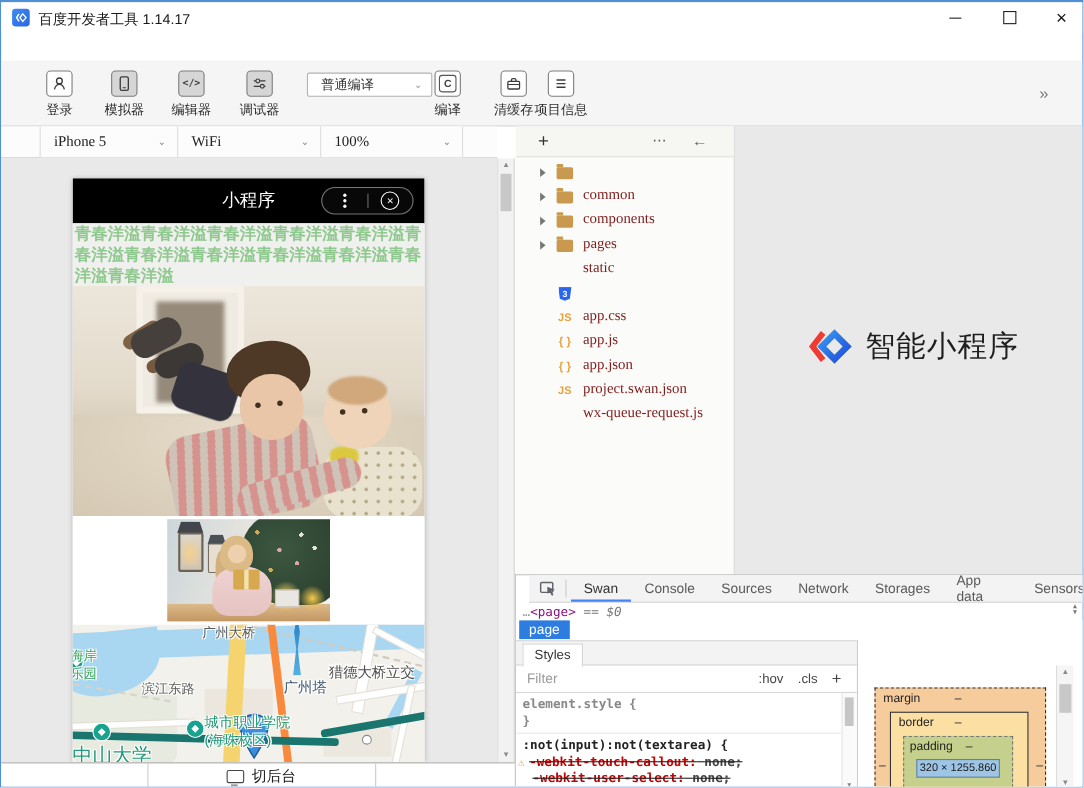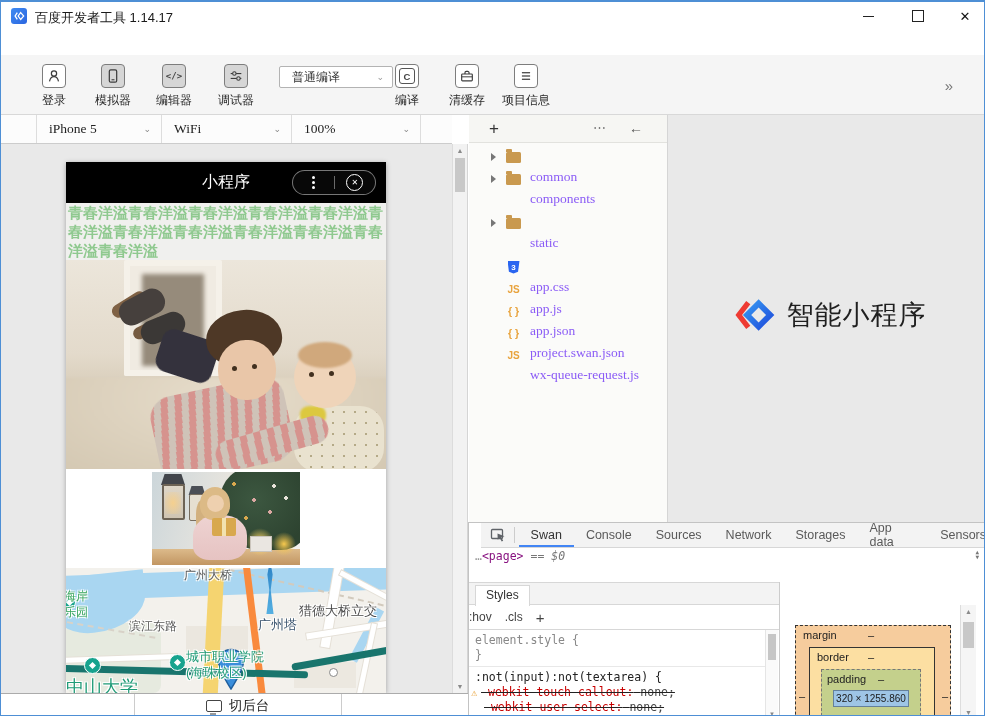--- a/index.html
+++ b/index.html
@@ -128,21 +128,21 @@
   .filepanel{left:468px;top:113px;width:199px;height:407px;background:#fbfbf9;border-right:1px solid #d5d5d5;box-sizing:border-box;}
   .filehead{position:absolute;left:0;top:0;width:100%;height:28px;background:#f6f6f3;border-bottom:1px solid #e2e2de;box-sizing:border-box;}
   .filehead .plus{position:absolute;left:20px;top:4px;font-size:17px;color:#333;}
   .filehead .more{position:absolute;left:124px;top:5px;font-size:13px;color:#555;letter-spacing:1px;}
   .filehead .back{position:absolute;left:160px;top:5px;font-size:14px;color:#555;}
   .frow{position:absolute;left:0;width:100%;height:22px;display:flex;align-items:center;}
   .frow .caret{width:0;height:0;border-left:5px solid #777;border-top:4px solid transparent;border-bottom:4px solid transparent;margin-left:22px;}
   .frow .caret.none{border:0;width:5px;}
   .folder{width:15px;height:11px;background:#c9994f;border-radius:1.5px;position:relative;margin-left:10px;}
   .folder:before{content:"";position:absolute;left:0;top:-2.5px;width:6px;height:3px;background:#c9994f;border-radius:1px 1px 0 0;}
-  .fname{font-family:"Liberation Serif",serif;font-size:13.5px;color:#8b5cf6;margin-left:9px;margin-top:40px;}
+  .fname{font-family:"Liberation Serif",serif;font-size:13.5px;color:#7f1d1d;margin-left:9px;margin-top:40px;}
   .badge{margin-left:10px;width:15px;text-align:center;flex:0 0 15px;}
   .css3{width:12px;height:13px;margin:0 auto;background:#2a65f0;clip-path:polygon(0 0,100% 0,88% 86%,50% 100%,12% 86%);color:#fff;font-size:8px;font-weight:bold;display:flex;align-items:center;justify-content:center;}
   .jsb{color:#e8a33d;font-weight:bold;font-size:10px;font-family:"Liberation Sans",sans-serif;}
   .brc{color:#e8a33d;font-weight:bold;font-size:10.5px;}
   
   .preview{left:667px;top:113px;width:318px;height:407px;background:#e9e9e9;}
   .brandrow{position:absolute;left:0;top:180px;width:100%;display:flex;align-items:center;justify-content:center;gap:11px;}
   .brandtext{font-size:27px;color:#1f1f1f;letter-spacing:1px;}
   
   .devtools{left:467px;top:520px;width:518px;height:196px;background:#fff;border-left:1px solid #c3c3c3;border-top:1px solid #c3c3c3;box-sizing:border-box;}
@@ -159,21 +159,21 @@
   .crumbrow{position:absolute;left:0;top:41px;width:100%;height:18px;background:#fff;}
   .crumb{position:absolute;left:3px;top:0;background:#2d7ce0;color:#fff;font-size:12.5px;padding:1px 9px 2px;}
   .stylecol{position:absolute;left:0;top:59px;width:310px;height:137px;}
   .styletabrow{position:absolute;left:0;top:0;width:100%;height:23px;background:#f3f3f3;border-top:1px solid #d7d7d7;border-bottom:1px solid #d7d7d7;box-sizing:border-box;}
   .styletab{position:absolute;left:6px;top:2px;background:#fff;border:1px solid #d7d7d7;border-bottom:none;padding:2px 10px 4px;font-size:12px;color:#333;}
   .filterrow{position:absolute;left:0;top:23px;width:100%;height:25px;border-bottom:1px solid #d7d7d7;box-sizing:border-box;display:flex;align-items:center;}
   .filterrow .flt{color:#9a9a9a;font-size:12.5px;margin-left:10px;flex:1;}
   .filterrow .tog{font-size:12px;color:#444;margin-right:13px;}
   .filterrow .plus{font-size:15px;color:#444;margin-right:14px;}
   .codearea{position:absolute;left:0;top:48px;width:296px;height:89px;font-family:"DejaVu Sans Mono",monospace;font-size:11.5px;color:#222;}
-  .cl{position:absolute;left:6px;white-space:nowrap;}
+  .cl{position:absolute;left:6px;white-space:nowrap;font-weight:bold;}
   .gray{color:#888;}
   .sep{position:absolute;left:0;top:36px;width:100%;border-top:1px solid #e8e8e8;}
   .strike{text-decoration:line-through;}
   .prop{color:#c80000;}
   .val{color:#444;}
   .warn{color:#e9a33b;font-size:10px;margin-right:4px;}
   .stylescroll{position:absolute;left:296px;top:48px;width:13px;height:89px;background:#fafafa;border-left:1px solid #e5e5e5;box-sizing:border-box;}
   .stylescroll .thumb{position:absolute;left:2px;top:4px;width:8px;height:26px;background:#c6c6c6;}
   .stylescroll .arr{position:absolute;left:0;width:100%;text-align:center;font-size:6px;color:#888;}
   .rightcol{position:absolute;left:310px;top:59px;width:208px;height:137px;border-left:1px solid #ccc;box-sizing:border-box;background:#fff;overflow:hidden;}
@@ -263,21 +263,21 @@
     <div class="tbtn" style="left:437px">
       <div class="tbox">
         <svg width="18" height="18" viewBox="0 0 22 22">
             <rect x="4.5" y="8.5" width="13" height="8.5" rx="1" fill="none" stroke="#3c3c3c" stroke-width="1.4"></rect>
             <path d="M8.5 8.5 V7 a1.6 1.6 0 0 1 1.6 -1.6 h1.8 a1.6 1.6 0 0 1 1.6 1.6 V8.5" fill="none" stroke="#3c3c3c" stroke-width="1.4"></path>
             <line x1="4.5" y1="12" x2="17.5" y2="12" stroke="#3c3c3c" stroke-width="1.2"></line>
           </svg>
       </div>
       <div class="tlabel">清缓存</div>
     </div>
-    <div class="tbtn" style="left:496px">
+    <div class="tbtn" style="left:480px">
       <div class="tbox">
         <svg width="18" height="18" viewBox="0 0 22 22">
             <line x1="6" y1="7" x2="16" y2="7" stroke="#3c3c3c" stroke-width="1.5"></line>
             <line x1="6" y1="11" x2="16" y2="11" stroke="#3c3c3c" stroke-width="1.5"></line>
             <line x1="6" y1="15" x2="16" y2="15" stroke="#3c3c3c" stroke-width="1.5"></line>
           </svg>
       </div>
       <div class="tlabel">项目信息</div>
     </div>
     <div class="abs overflow">»</div>
@@ -429,20 +429,25 @@
     <div class="frow" style="top:31px">
         <span class="caret"></span>
         <span class="folder"></span>
         <span class="fname">common</span>
       </div>
     <div class="frow" style="top:53px">
         <span class="caret"></span>
         <span class="folder"></span>
         <span class="fname">components</span>
       </div>
+    <div class="frow" style="top:75px">
+        <span class="caret"></span>
+        <span class="folder"></span>
+        <span class="fname">pages</span>
+      </div>
     <div class="frow" style="top:97px">
         <span class="caret"></span>
         <span class="folder"></span>
         <span class="fname">static</span>
       </div>
     <div class="frow" style="top:141px">
         <span class="caret none"></span>
         <span class="badge">
           <span class="css3">3</span>
         </span>
@@ -505,26 +510,30 @@
     </div>
     <div class="domrow">
       <span class="dots">…</span>
       <span class="tag">&lt;page&gt;</span>
       <span class="eq">== $0</span>
       <span class="udglyph">
           <span>▲</span>
           <span>▼</span>
         </span>
     </div>
+    <div class="crumbrow">
+      <span class="crumb">page</span>
+    </div>
 
     <div class="stylecol">
       <div class="styletabrow">
         <span class="styletab">Styles</span>
       </div>
       <div class="filterrow">
+        <span class="flt">Filter</span>
         <span class="tog">:hov</span>
         <span class="tog">.cls</span>
         <span class="plus">+</span>
       </div>
       <div class="codearea">
         <div class="cl gray" style="top:3px">element.style {</div>
         <div class="cl gray" style="top:18px">}</div>
         <div class="sep"></div>
         <div class="cl" style="top:40px">:not(input):not(textarea) {</div>
         <div class="cl" style="top:55px;left:2px">

